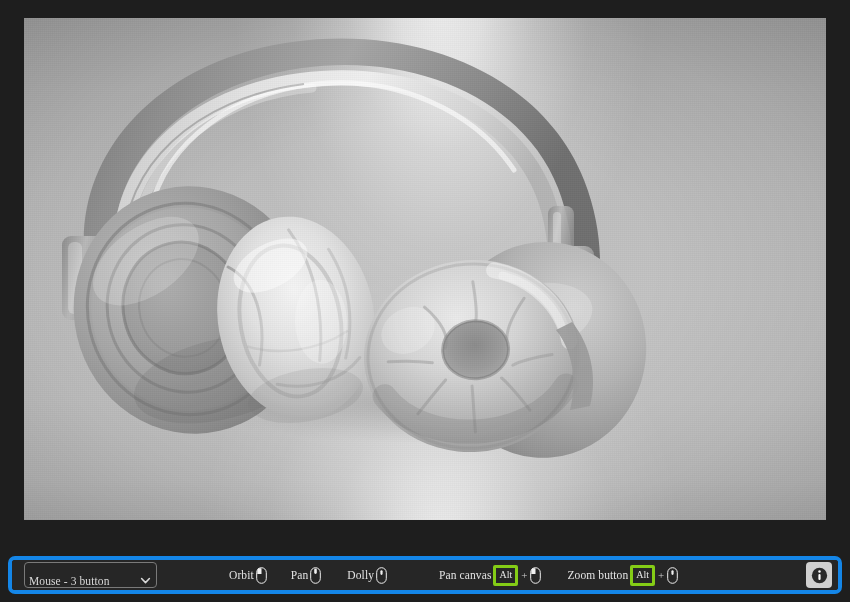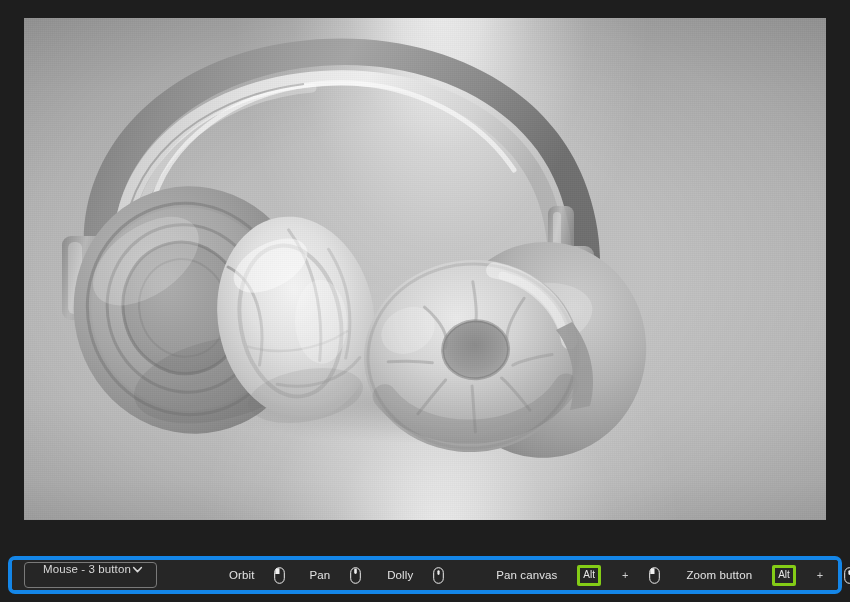--- a/index.html
+++ b/index.html
@@ -120,22 +120,23 @@
     height: 26px;
     flex: 0 0 auto;
     margin-left: 4px;
   }
   .select-box {
     position: absolute; inset: 0;
     border: 1px solid #7a7a7a;
     border-radius: 4px;
     background: #262626;
     display: flex;
-    align-items: flex-start;
-    padding: 0 18px;
+    align-items: flex-end;
+    padding: 0 4px;
+    font-family: Liberation Serif, serif;
   }
   .select-label {
     color: #d8d8d8;
     font-size: 11.5px;
     letter-spacing: .1px;
     white-space: nowrap;
     flex: 1 1 auto;
   }
   .chev {
     flex: 0 0 auto;
@@ -146,22 +147,23 @@
   
   .hints {
     display: flex;
     align-items: center;
     flex: 1 1 auto;
     height: 100%;
   }
   .hint {
     display: flex;
     align-items: center;
-    gap: 20px;
+    gap: 2px;
     height: 100%;
+    font-family: Liberation Serif, serif;
   }
   .hint-label {
     font-size: 11.5px;
     color: #e3e3e3;
     white-space: nowrap;
     letter-spacing: .1px;
   }
   .mouse-ico { display: block; width: 11px; height: 17px; }
 
   .plus {

